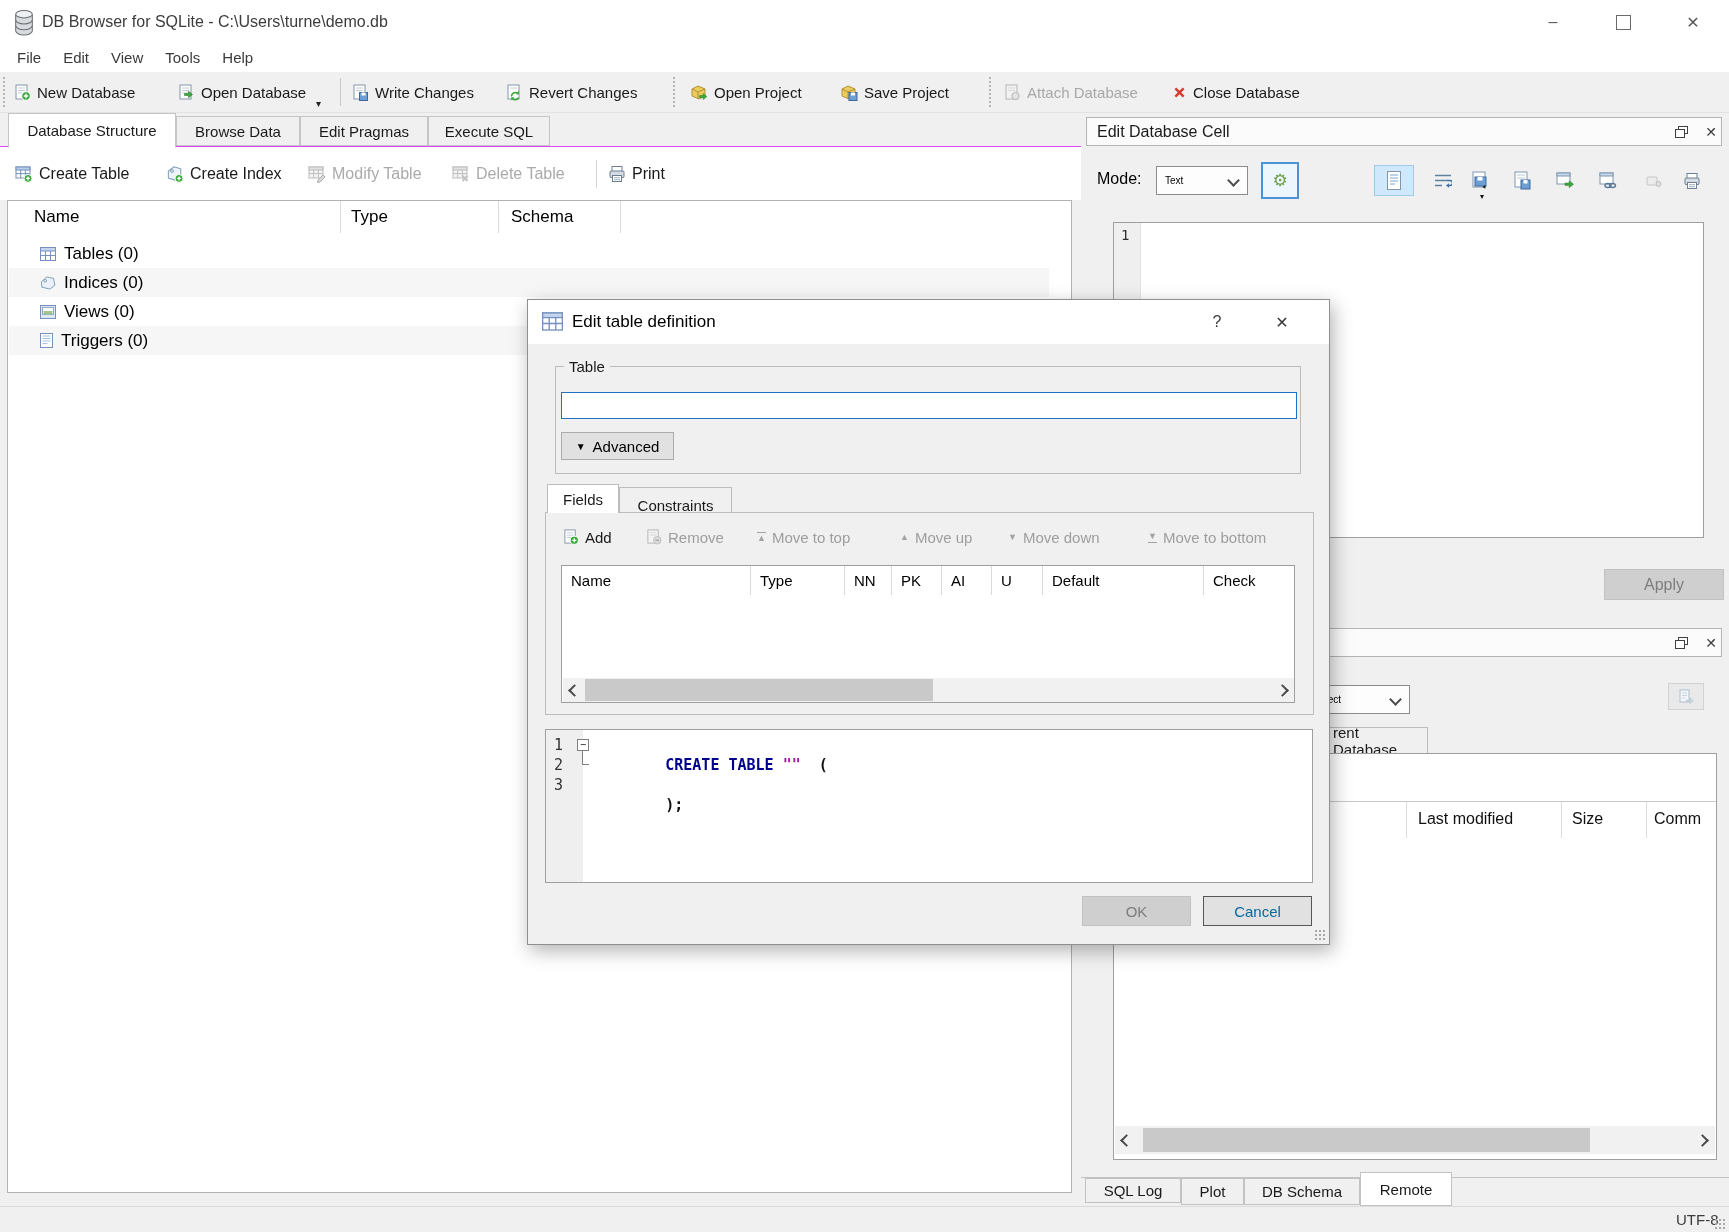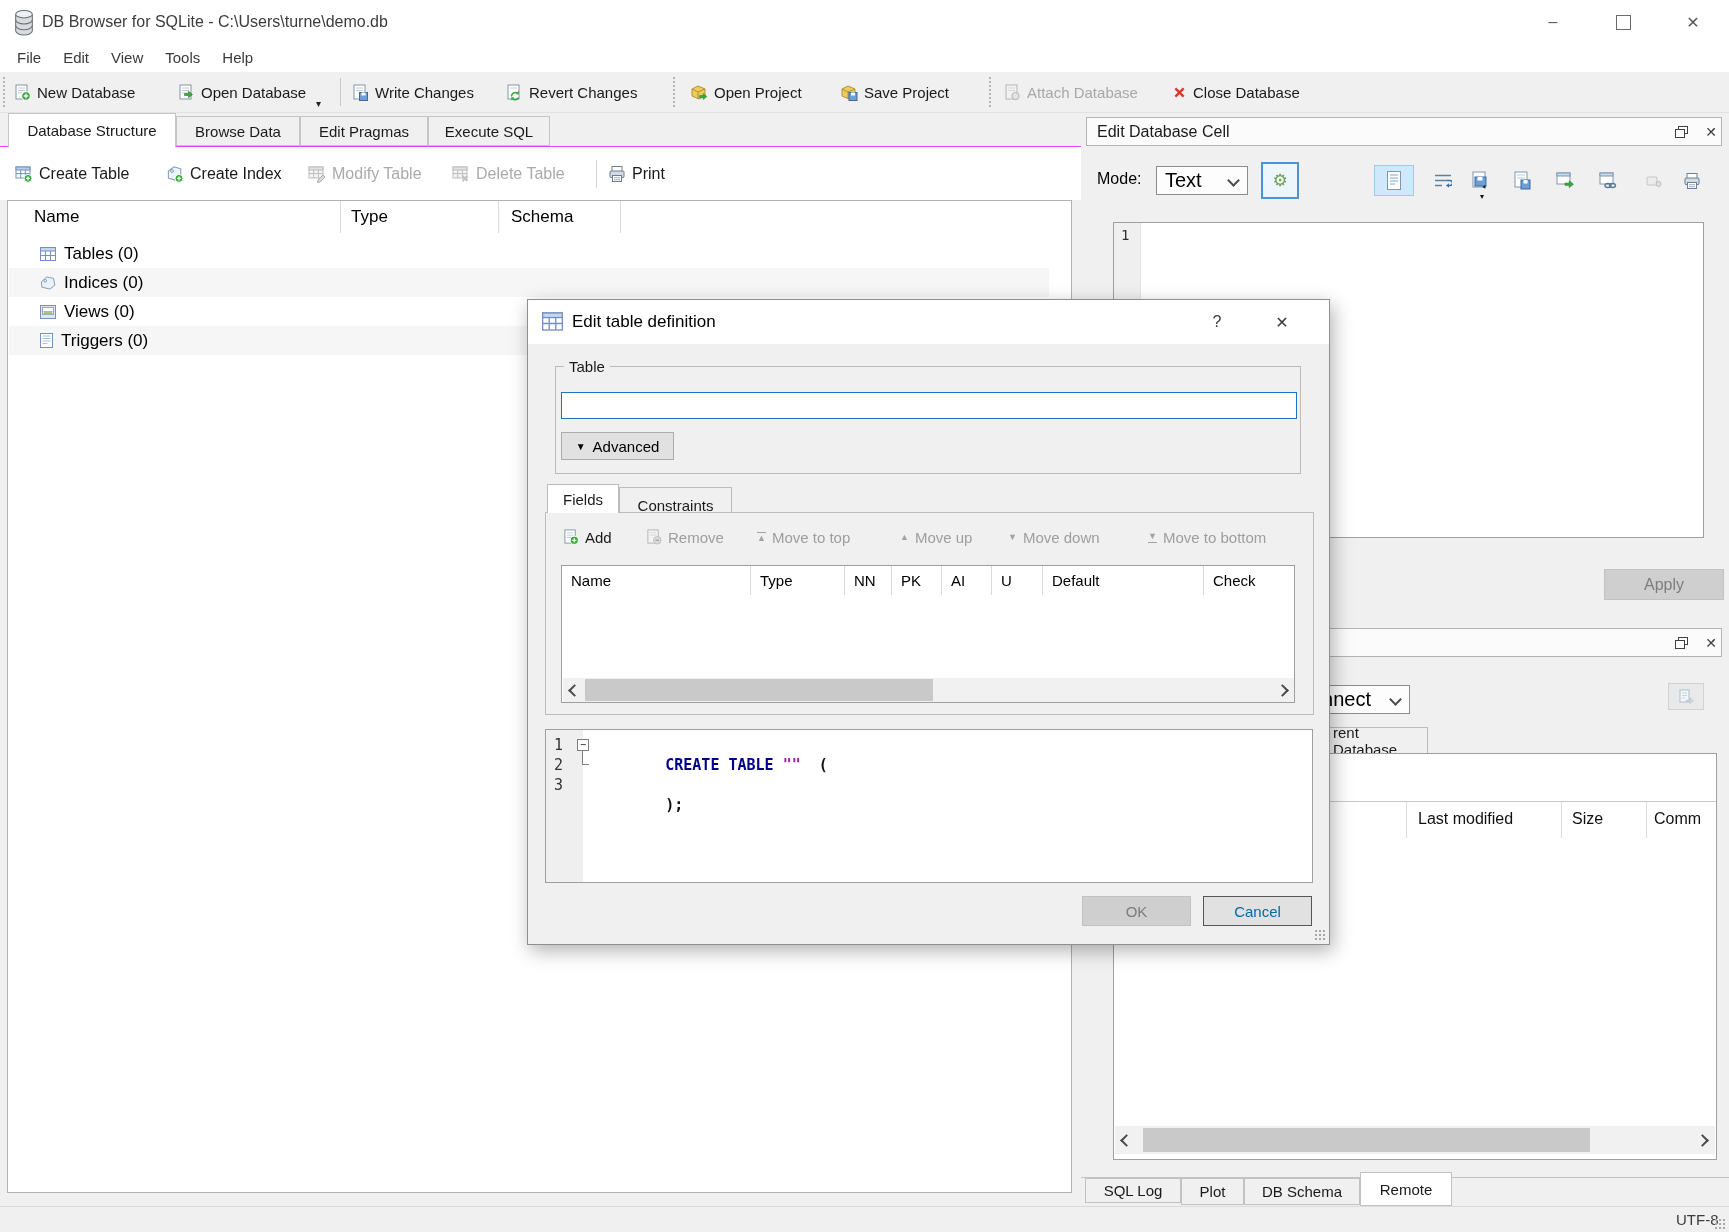--- a/index.html
+++ b/index.html
@@ -40,21 +40,21 @@
   .treepanel{left:7px;top:200px;width:1065px;height:993px;background:#fff;border:1px solid #b2b2b2;box-sizing:border-box;}
   .tree-col-label{top:6px;font-size:17px;color:#000;}
   .tree-col-line{top:0;width:1px;height:32px;background:#dcdcdc;}
   .tree-row{left:1px;width:1040px;height:29px;display:flex;align-items:center;font-size:17px;color:#000;}
   .tree-row.stripe{background:#f6f6f6;}
   .tree-icon{margin-left:31px;margin-right:8px;}
 
   
   .docktitle{background:#fbfbfb;border:1px solid #b4b4b4;box-sizing:border-box;font-size:16px;color:#1a1a1a;display:flex;align-items:center;padding-left:10px;}
   .dockbtn{position:absolute;top:3px;width:26px;height:22px;display:flex;align-items:center;justify-content:center;color:#3c3c3c;font-size:14px;}
-  .combo{background:#fdfdfd;border:1px solid #8c8c8c;box-sizing:border-box;display:flex;align-items:center;font-size:20px;color:#000;padding-left:8px;}
+  .combo{background:#fdfdfd;border:1px solid #8c8c8c;box-sizing:border-box;display:flex;align-items:center;font-size:10px;color:#000;padding-left:8px;}
   .chev{width:7px;height:7px;border-left:2px solid #4a4a4a;border-bottom:2px solid #4a4a4a;display:inline-block;}
   .chev.down{transform:rotate(-45deg);margin-top:-3px;}
   .chev.left{transform:rotate(45deg);}
   .chev.right{transform:rotate(225deg);}
   .iconbtn{width:32px;height:31px;display:flex;align-items:center;justify-content:center;}
   .iconbtn.activebg{background:#cfe8fc;border:1px solid #a0cbe8;box-sizing:border-box;width:40px;}
   .editorbox{background:#fff;border:1px solid #9f9f9f;box-sizing:border-box;}
   .gutter{background:#efefef;border-right:1px solid #e3e3e3;box-sizing:border-box;font-family:"DejaVu Sans Mono",monospace;font-size:14px;color:#2f2f2f;}
   .btn{display:flex;align-items:center;justify-content:center;font-size:15px;box-sizing:border-box;}
   .btn.disabled{background:#cfcfcf;color:#7d7d7d;border:1px solid #c2c2c2;}

